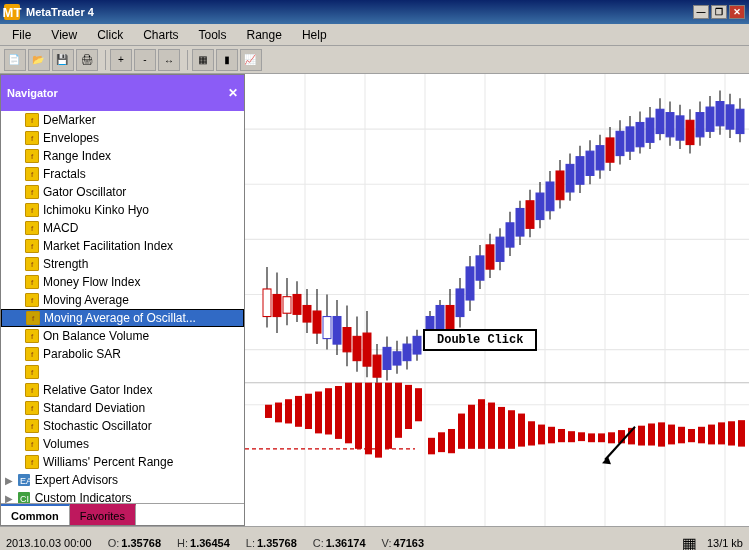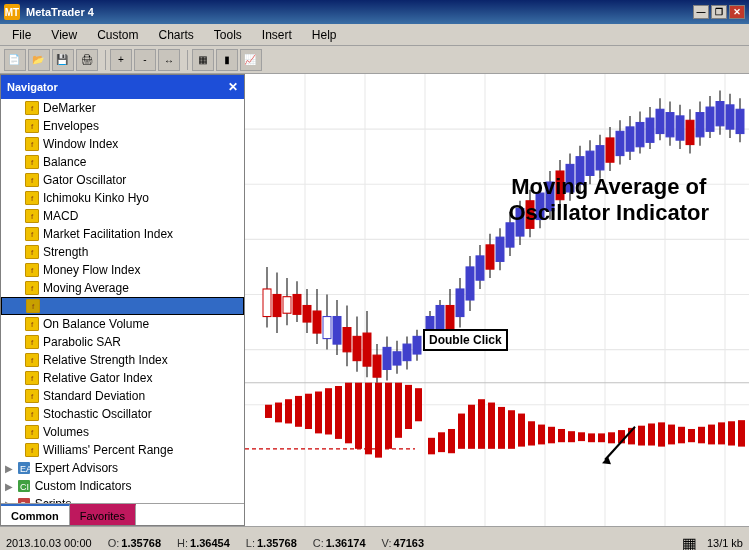--- a/index.html
+++ b/index.html
@@ -5,21 +5,21 @@
     * { box-sizing: border-box; margin: 0; padding: 0; }
     body { width: 749px; height: 550px; overflow: hidden; font-family: 'Segoe UI', Tahoma, sans-serif; font-size: 12px; background: #d4d0c8; }
 
     
     .title-bar {
       height: 24px; background: linear-gradient(to bottom, #0a246a, #3a6ea5);
       display: flex; align-items: center; justify-content: space-between;
       padding: 0 4px; color: white; font-size: 11px; font-weight: bold;
     }
     .title-bar-left { display: flex; align-items: center; gap: 6px; }
-    .title-bar-icon { width: 16px; height: 16px; background: #f0a000; border-radius: 2px; display: flex; align-items: center; justify-content: center; font-size: 10px; color: white; }
+    .title-bar-icon { width: 16px; height: 16px; background: #f0a000; border-radius: 2px; display: flex; align-items: center; justify-content: center; font-size: 13px; color: white; }
     .title-bar-controls { display: flex; gap: 2px; }
     .title-bar-btn {
       width: 16px; height: 14px; background: #d4d0c8; border: 1px solid #808080;
       display: flex; align-items: center; justify-content: center; font-size: 9px; cursor: pointer; color: #000;
     }
     .title-bar-btn.close { background: #c0392b; color: white; }
 
     
     .menu-bar {
       height: 22px; background: #d4d0c8; display: flex; align-items: center;
@@ -36,21 +36,21 @@
 
     
     .main-area { display: flex; height: calc(550px - 74px - 24px); }
 
     
     .navigator {
       width: 245px; background: #ffffff; border: 1px solid #808080;
       display: flex; flex-direction: column; flex-shrink: 0;
     }
     .navigator-header {
-      height: 24px; background: #1d4ed8; color: white; font-size: 11px;
+      height: 36px; background: #8b5cf6; color: white; font-size: 11px;
       display: flex; align-items: center; justify-content: space-between;
       padding: 0 6px; font-weight: bold;
     }
     .navigator-close { color: white; cursor: pointer; font-size: 12px; }
     .navigator-content { flex: 1; overflow-y: auto; overflow-x: hidden; }
     .nav-item {
       display: flex; align-items: center; height: 18px; padding-left: 8px;
       cursor: pointer; white-space: nowrap; overflow: hidden; text-overflow: ellipsis;
     }
     .nav-item.selected { background: #316ac5; color: white; border: 1px solid #000; }
@@ -113,24 +113,24 @@
   <div class="title-bar-controls">
     <div class="title-bar-btn">—</div>
     <div class="title-bar-btn">❐</div>
     <div class="title-bar-btn close">✕</div>
   </div>
 </div>
 
 <div class="menu-bar">
   <span class="menu-item">File</span>
   <span class="menu-item">View</span>
-  <span class="menu-item">Custom</span>
+  <span class="menu-item">Click</span>
   <span class="menu-item">Charts</span>
   <span class="menu-item">Tools</span>
-  <span class="menu-item">Insert</span>
+  <span class="menu-item">Range</span>
   <span class="menu-item">Help</span>
 </div>
 
 <div class="toolbar">
   <div class="toolbar-icon">📄</div>
   <div class="toolbar-icon">📂</div>
   <div class="toolbar-icon">💾</div>
   <div class="toolbar-icon">🖨</div>
   <div style="width:4px;border-right:1px solid #a0a0a0;height:20px;margin:0 2px;"></div>
   <div class="toolbar-icon">+</div>
@@ -154,25 +154,25 @@
       <div class="nav-item nav-indent">
         <div class="item-icon">f</div>
         <span>DeMarker</span>
       </div>
       <div class="nav-item nav-indent">
         <div class="item-icon">f</div>
         <span>Envelopes</span>
       </div>
       <div class="nav-item nav-indent">
         <div class="item-icon">f</div>
-        <span>Window Index</span>
-      </div>
-      <div class="nav-item nav-indent">
-        <div class="item-icon">f</div>
-        <span>Balance</span>
+        <span>Range Index</span>
+      </div>
+      <div class="nav-item nav-indent">
+        <div class="item-icon">f</div>
+        <span>Fractals</span>
       </div>
       <div class="nav-item nav-indent">
         <div class="item-icon">f</div>
         <span>Gator Oscillator</span>
       </div>
       <div class="nav-item nav-indent">
         <div class="item-icon">f</div>
         <span>Ichimoku Kinko Hyo</span>
       </div>
       <div class="nav-item nav-indent">
@@ -190,32 +190,32 @@
       <div class="nav-item nav-indent">
         <div class="item-icon">f</div>
         <span>Money Flow Index</span>
       </div>
       <div class="nav-item nav-indent">
         <div class="item-icon">f</div>
         <span>Moving Average</span>
       </div>
       <div class="nav-item nav-indent selected">
         <div class="item-icon" style="background:#c8a000;">f</div>
+        <span>Moving Average of Oscillat...</span>
       </div>
       <div class="nav-item nav-indent">
         <div class="item-icon">f</div>
         <span>On Balance Volume</span>
       </div>
       <div class="nav-item nav-indent">
         <div class="item-icon">f</div>
         <span>Parabolic SAR</span>
       </div>
       <div class="nav-item nav-indent">
         <div class="item-icon">f</div>
-        <span>Relative Strength Index</span>
       </div>
       <div class="nav-item nav-indent">
         <div class="item-icon">f</div>
         <span>Relative Gator Index</span>
       </div>
       <div class="nav-item nav-indent">
         <div class="item-icon">f</div>
         <span>Standard Deviation</span>
       </div>
       <div class="nav-item nav-indent">
@@ -481,26 +481,22 @@
       <rect x="453" y="320" width="7" height="15" fill="#cc0000" stroke="none"></rect>
       <rect x="463" y="318" width="7" height="18" fill="#cc0000" stroke="none"></rect>
       <rect x="473" y="316" width="7" height="20" fill="#cc0000" stroke="none"></rect>
       <rect x="483" y="315" width="7" height="22" fill="#cc0000" stroke="none"></rect>
       <rect x="493" y="314" width="7" height="24" fill="#cc0000" stroke="none"></rect>
 
       <line x1="390" y1="320" x2="360" y2="350" stroke="black" stroke-width="2"></line>
       <polygon points="357,353 363,347 366,354" fill="black"></polygon>
     </svg>
 
-    <div style="position:absolute; left:178px; top:255px; border:2px solid black; padding:2px 4px; background:white; font-size:12px; font-weight:bold; white-space:nowrap;">Double Click</div>
-
-    <div class="chart-annotation">
-      <span style="display:block;font-size:22px;font-weight:bold;">Moving Average of</span>
-      <span style="display:block;font-size:22px;font-weight:bold;">Oscillator Indicator</span>
-    </div>
+    <div style="position:absolute; left:178px; top:255px; border:2px solid black; padding:2px 12px; background:white; font-size:12px; font-weight:bold; white-space:nowrap;font-family:Liberation Mono, monospace;">Double Click</div>
+
   </div>
 
 </div>
 
 <div class="status-bar">
   <span>2013.10.03 00:00</span>
   <span class="status-item">
     <span class="status-key">O:</span>
     <span class="status-val">1.35768</span>
   </span>

